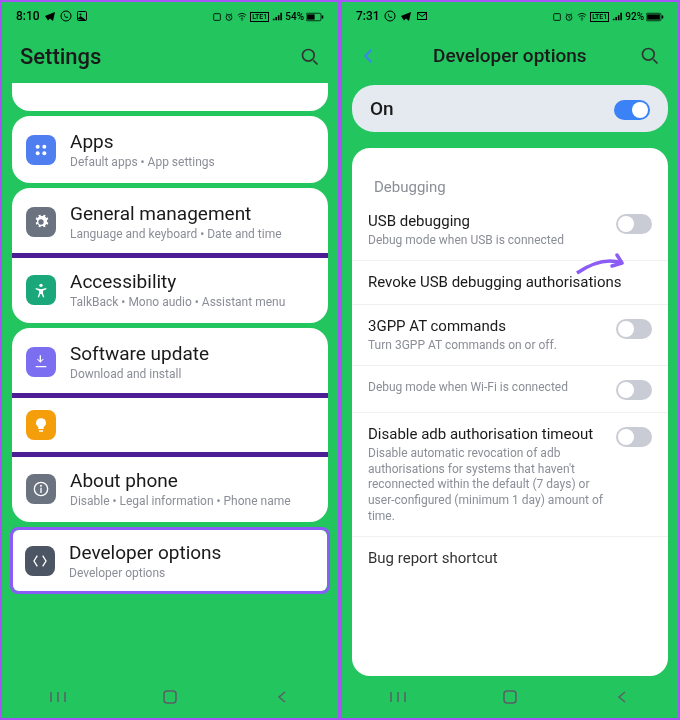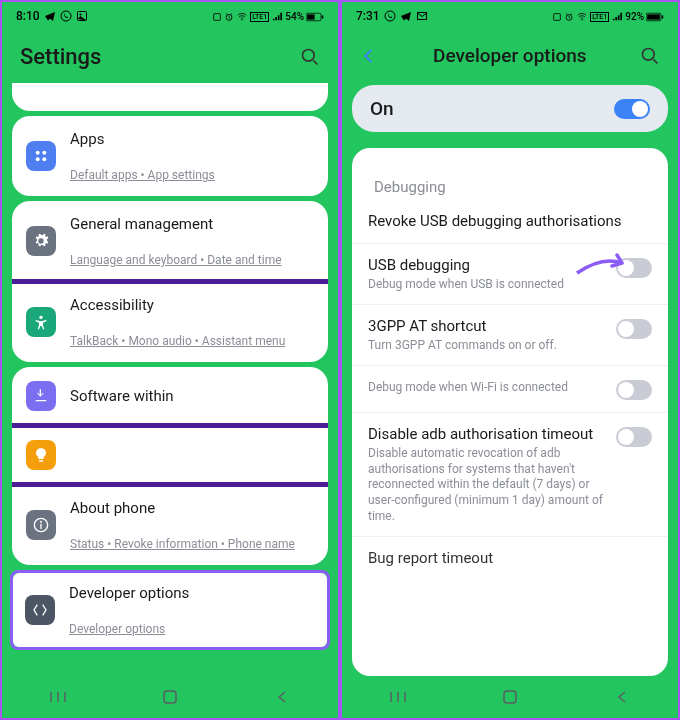--- a/index.html
+++ b/index.html
@@ -11,25 +11,25 @@
 .hdr { display: flex; align-items: center; padding: 14px 18px 14px 18px; gap: 43px; }
 .hdr-title { font-size: 22px; font-weight: 500; color: #1a1a1a; }
 .hdr-title2 { font-size: 19px; font-weight: 500; color: #1a1a1a; margin-left: 12px; }
 .search-ico { margin-left: auto; }
 .back-ico { color: #3b82f6; }
 .card { background: #fff; border-radius: 18px; margin: 5px 10px; padding: 2px 0; }
 .row { display: flex; align-items: center; padding: 12px 14px; }
 .row + .row { border-top: 5px solid #4c1d95; }
 .ico-wrap { width: 30px; height: 30px; border-radius: 8px; display: flex; align-items: center; justify-content: center; margin-right: 14px; flex-shrink: 0; }
 .row-txt { flex: 1; min-width: 0; }
-.row-title { font-size: 15px; color: #1a1a1a; }
-.row-sub { font-size: 12px; color: #8b8e97; margin-top: 20px; text-decoration: underline; }
+.row-title { font-size: 19px; color: #1a1a1a; }
+.row-sub { font-size: 12px; color: #8b8e97; margin-top: 2px; }
 .hl { border: 3px solid #8b5cf6; border-radius: 8px; margin: 4px 8px 10px 8px; }
 .hl .row { padding: 11px 12px; }
-.on-bar { background: #e5eaf1; border-radius: 22px; margin: 4px 10px 8px 10px; padding: 12px 18px; display: flex; align-items: center; justify-content: space-between; }
+.on-bar { background: #e5eaf1; border-radius: 22px; margin: 4px 10px 8px 10px; padding: 12px 18px; display: flex; align-items: flex-end; justify-content: space-between; }
 .on-txt { font-size: 19px; color: #1a1a1a; font-weight: 500; }
 .toggle { width: 36px; height: 20px; border-radius: 20px; position: relative; }
 .toggle-on { background: #3b82f6; }
 .toggle-on::after { content:''; position: absolute; right: 2px; top: 2px; width: 16px; height: 16px; background: #fff; border-radius: 50%; }
 .toggle-off { background: #c9ccd4; }
 .toggle-off::after { content:''; position: absolute; left: 2px; top: 2px; width: 16px; height: 16px; background: #fff; border-radius: 50%; }
 .scroll { flex: 1; overflow: hidden; }
 .card-stub { background: #fff; border-radius: 0 0 18px 18px; margin: 0 10px 5px 10px; height: 28px; }
 .card-stub2 { background: #fff; border-radius: 18px 18px 0 0; margin: 8px 10px 0 10px; height: 20px; }
 .section-label { font-size: 15px; color: #8b8e97; padding: 10px 22px 4px 22px; }
@@ -145,41 +145,42 @@
     </div>
 
     <div class="card">
       <div class="row">
         <div class="ico-wrap" style="background:#7c6ef0">
           <svg width="16" height="16" viewBox="0 0 24 24" fill="#fff">
               <path d="M12 2v8l3-3 1 1-5 5-5-5 1-1 3 3V2zM4 18h16v2H4z"></path>
             </svg>
         </div>
         <div class="row-txt">
-          <div class="row-title">Software within</div>
+          <div class="row-title">Software update</div>
+          <div class="row-sub">Download and install</div>
         </div>
       </div>
       <div class="row">
         <div class="ico-wrap" style="background:#f59e0b">
           <svg width="16" height="16" viewBox="0 0 24 24" fill="#fff">
               <path d="M12 2a7 7 0 00-4 13v3h8v-3a7 7 0 00-4-13zM9 20h6v2H9z"></path>
             </svg>
         </div>
       </div>
       <div class="row">
         <div class="ico-wrap" style="background:#6b7280">
           <svg width="16" height="16" viewBox="0 0 24 24" fill="#fff">
               <circle cx="12" cy="12" r="10" fill="none" stroke="#fff" stroke-width="2"></circle>
               <circle cx="12" cy="7" r="1.5"></circle>
               <rect x="11" y="10" width="2" height="8"></rect>
             </svg>
         </div>
         <div class="row-txt">
           <div class="row-title">About phone</div>
-          <div class="row-sub">Status  •  Revoke information  •  Phone name</div>
+          <div class="row-sub">Disable  •  Legal information  •  Phone name</div>
         </div>
       </div>
     </div>
 
     <div class="hl">
       <div class="row" style="background:#fff;border-radius:6px">
         <div class="ico-wrap" style="background:#4b5563">
           <svg width="16" height="16" viewBox="0 0 24 24" fill="none" stroke="#fff" stroke-width="2">
               <path d="M8 4l-5 8 5 8M16 4l5 8-5 8"></path>
             </svg>
@@ -268,53 +269,53 @@
     <div class="toggle toggle-on"></div>
   </div>
 
   <div class="card-stub2"></div>
 
   <div class="section-label" style="background:#fff;margin:0 10px">Debugging</div>
 
   <div class="list" style="border-radius:0 0 18px 18px">
     <div class="item">
       <div class="item-txt">
-        <div class="item-title">Revoke USB debugging authorisations</div>
-      </div>
-    </div>
-    <div class="item">
-      <div class="item-txt">
         <div class="item-title">USB debugging</div>
         <div class="item-sub">Debug mode when USB is connected</div>
       </div>
       <div class="toggle toggle-off"></div>
     </div>
     <div class="item">
       <div class="item-txt">
-        <div class="item-title">3GPP AT shortcut</div>
+        <div class="item-title">Revoke USB debugging authorisations</div>
+      </div>
+    </div>
+    <div class="item">
+      <div class="item-txt">
+        <div class="item-title">3GPP AT commands</div>
         <div class="item-sub">Turn 3GPP AT commands on or off.</div>
       </div>
       <div class="toggle toggle-off"></div>
     </div>
     <div class="item">
       <div class="item-txt">
         <div class="item-sub">Debug mode when Wi-Fi is connected</div>
       </div>
       <div class="toggle toggle-off"></div>
     </div>
     <div class="item">
       <div class="item-txt">
         <div class="item-title">Disable adb authorisation timeout</div>
         <div class="item-sub">Disable automatic revocation of adb authorisations for systems that haven't reconnected within the default (7 days) or user-configured (minimum 1 day) amount of time.</div>
       </div>
       <div class="toggle toggle-off"></div>
     </div>
     <div class="item" style="opacity:.9">
       <div class="item-txt">
-        <div class="item-title">Bug report timeout</div>
+        <div class="item-title">Bug report shortcut</div>
       </div>
     </div>
   </div>
 
   <svg class="arrow-anno" style="left:230px;top:249px" width="60" height="30" viewBox="0 0 60 30">
       <path d="M5 22 Q 30 5 50 12" fill="none" stroke="#8b5cf6" stroke-width="3.5"></path>
       <path d="M50 12 l-5 -8 M50 12 l-10 3" fill="none" stroke="#8b5cf6" stroke-width="3.5" stroke-linecap="round"></path>
     </svg>
 
   <div class="navbar">

